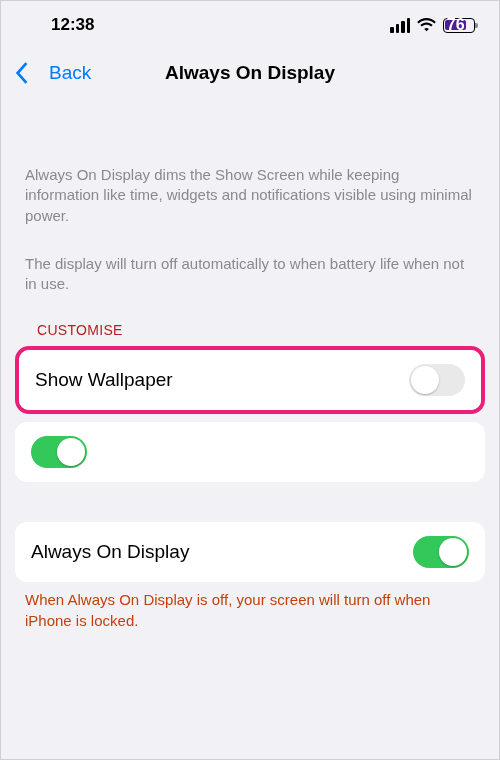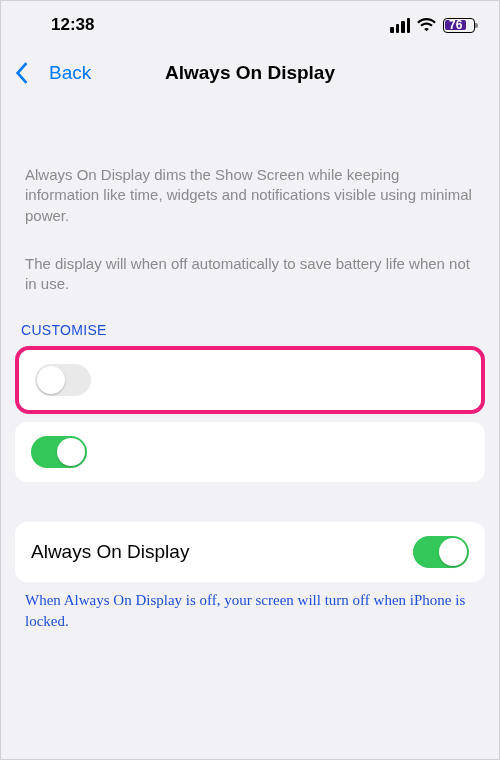--- a/index.html
+++ b/index.html
@@ -28,39 +28,39 @@
   .bars span:nth-child(3){height:12px}
   .bars span:nth-child(4){height:15px}
   .battery {
     display: inline-flex; align-items:center;
     border: 1.2px solid #000; border-radius: 4px;
     padding: 1.2px; height: 15px; width: 32px; position: relative;
   }
   .battery-fill {
     background: #4c1d95; height: 100%; width: 76%; border-radius: 2px;
     display: flex; align-items: center; justify-content: center;
-    color: #fff; font-size: 12px; font-weight: 700;
+    color: #fff; font-size: 16px; font-weight: 700;
   }
   .battery-cap { position: absolute; right: -4px; top: 4px; width: 3px; height: 5px; background:#888; border-radius: 0 2px 2px 0; }
   .nav {
     display: flex; align-items: center; padding: 8px 14px 10px;
     position: relative; height: 50px;
   }
   .back-btn { display: flex; align-items: center; color: #007aff; font-size: 19px; gap: 20px; cursor: pointer; }
   .chevron { stroke: #007aff; stroke-width: 2.4; fill: none; }
   .nav-title { position: absolute; left: 0; right: 0; text-align: center; font-size: 19px; font-weight: 600; pointer-events: none; }
   .section-desc {
     color: #8a8a8e; font-size: 15px; line-height: 1.35;
     padding: 0 24px;
   }
   .spacer-lg { height: 66px; }
   .spacer-md { height: 28px; }
   .section-header {
-    color: #1d4ed8; font-size: 14px; letter-spacing: 0.3px;
-    padding: 28px 20px 8px; text-transform: uppercase;
+    color: #b91c1c; font-size: 14px; letter-spacing: 0.3px;
+    padding: 28px 36px 8px; text-transform: uppercase;
   }
   .row-group { margin: 0 14px; border-radius: 12px; background: #fff; overflow: hidden; }
   .row {
     display: flex; align-items: center; justify-content: space-between;
     padding: 14px 16px; font-size: 19px;
   }
   .toggle {
     width: 56px; height: 32px; border-radius: 16px;
     background: #e9e9ea; position: relative; cursor: pointer; transition: background .15s;
     flex: 0 0 56px;
@@ -68,23 +68,22 @@
   .toggle.on { background: #34c759; }
   .knob {
     position: absolute; top: 2px; left: 2px; width: 28px; height: 28px;
     background: #fff; border-radius: 50%; box-shadow: 0 1px 2px rgba(0,0,0,.25);
     transition: left .15s;
   }
   .toggle.on .knob { left: 26px; }
   .highlight { border: 4px solid #ec1e79; border-radius: 14px; margin: 0 14px; }
   .highlight .row-group { margin: 0; border-radius: 10px; }
   .footer-desc {
-    color: #1d4ed8; font-size: 15px; line-height: 1.35;
+    color: #c2410c; font-size: 15px; line-height: 1.35;
     padding: 8px 24px 0;
-    font-family: Liberation Serif, serif;
   }
 </style>
 </head>
 <body>
 
 <div class="status-bar">
   <div>12:38</div>
   <div class="status-right">
     <span class="bars">
         <span></span>
@@ -109,27 +108,28 @@
       </svg>
     <span>Back</span>
   </div>
   <div class="nav-title">Always On Display</div>
 </div>
 
 <div class="spacer-lg"></div>
 
 <p class="section-desc">Always On Display dims the Show Screen while keeping information like time, widgets and notifications visible using minimal power.</p>
 <div class="spacer-md"></div>
-<p class="section-desc">The display will when off automatically to save battery life when not in use.</p>
+<p class="section-desc">The display will turn off automatically to when battery life when not in use.</p>
 
 <div class="section-header">CUSTOMISE</div>
 
 <div class="highlight">
   <div class="row-group">
     <div class="row">
+      <span>Show Wallpaper</span>
       <span id="t0" class="toggle">
           <span class="knob"></span>
         </span>
     </div>
   </div>
 </div>
 
 <div style="height:8px"></div>
 
 <div class="row-group">

